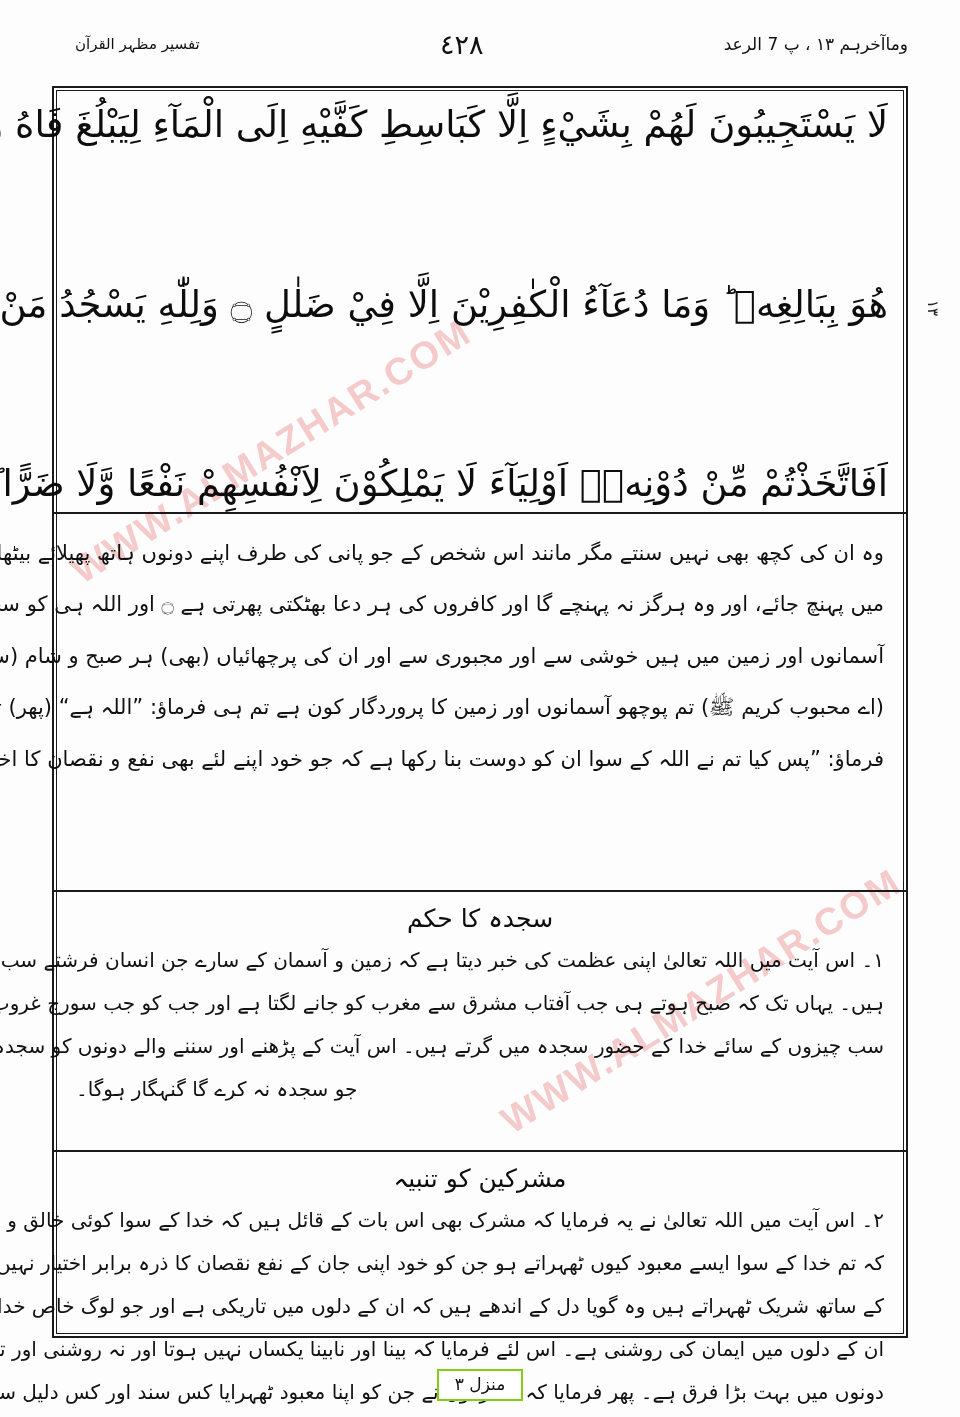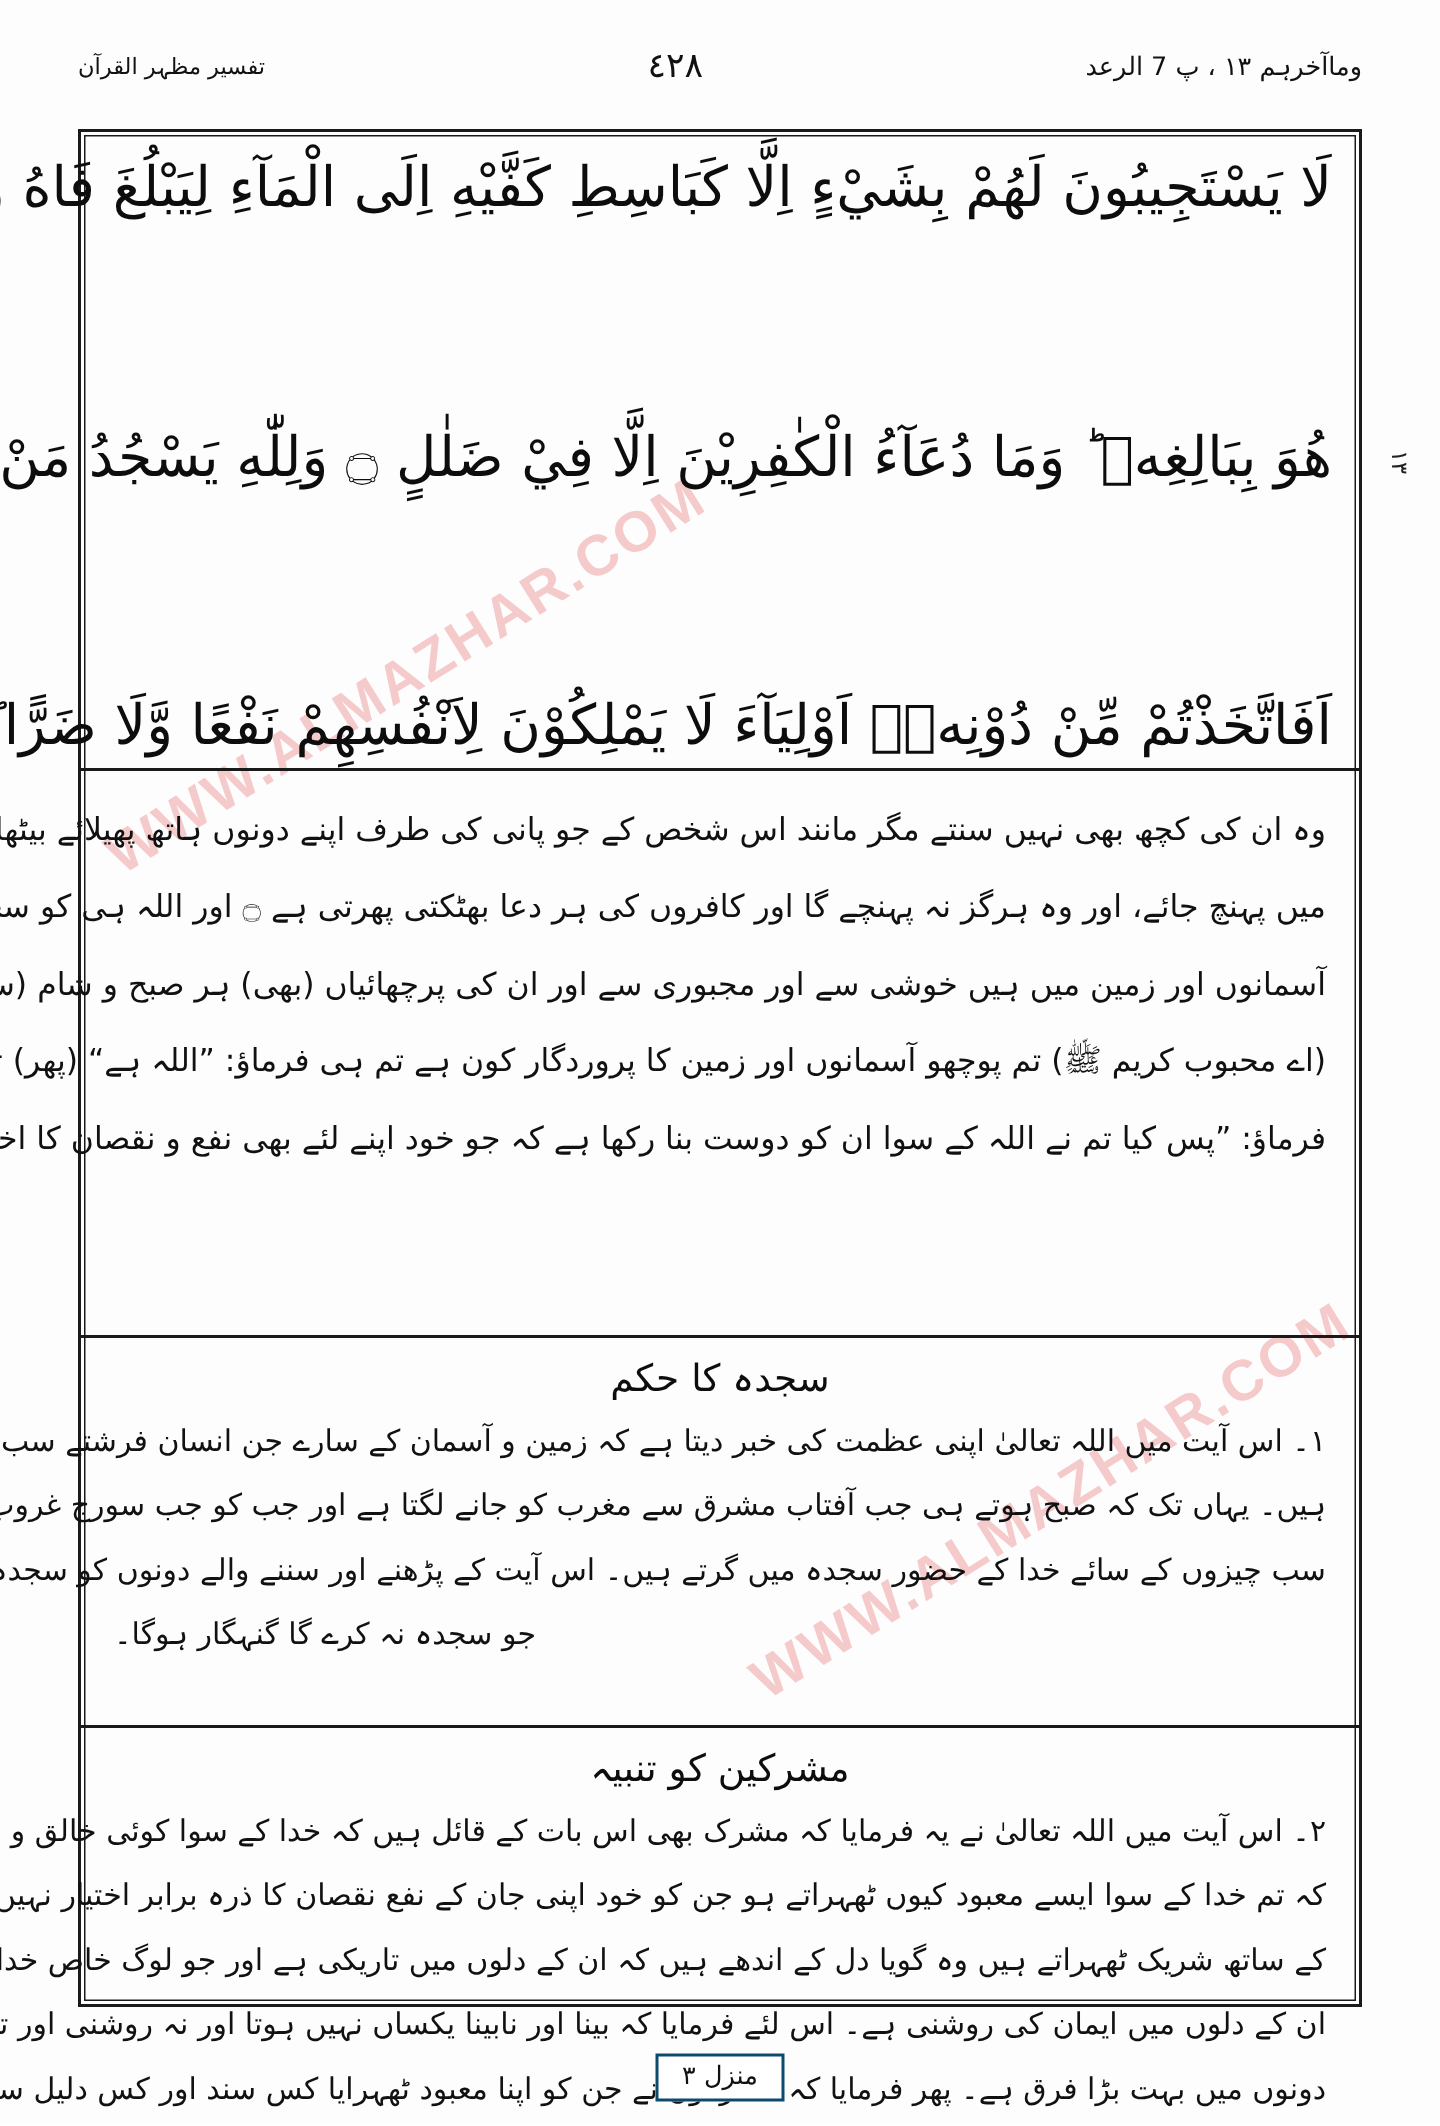--- a/index.html
+++ b/index.html
@@ -55,23 +55,24 @@
     direction: rtl;
     display: flex;
     align-items: center;
     justify-content: space-between;
     z-index: 3;
   }
   .header .hleft, .header .hright, .header .hcenter {
     font-family: "DejaVu Sans", sans-serif;
     color: #111;
     white-space: nowrap;
+    margin-left: 23px;
   }
   .header .hright { font-size: 17px; }
-  .header .hcenter { font-size: 23px; letter-spacing: 1px; }
+  .header .hcenter { font-size: 27px; letter-spacing: 1px; }
   .header .hleft { font-size: 15px; }
 
   
   .frame {
     position: absolute;
     left: 52px;
     top: 86px;
     width: 856px;
     height: 1252px;
     border: 2px solid #1a1a1a;
@@ -170,21 +171,21 @@
   
   .footer {
     position: absolute;
     left: 0; right: 0;
     bottom: 16px;
     text-align: center;
     z-index: 3;
   }
   .footer-box {
     display: inline-block;
-    border: 2px solid #0c4a6e;
+    border: 2px solid #84cc16;
     padding: 3px 16px 5px 16px;
     font-family: "DejaVu Sans", sans-serif;
     font-size: 17px;
     color: #111;
     background: #fff;
   }
 
   
   .side-mark {
     position: absolute;

